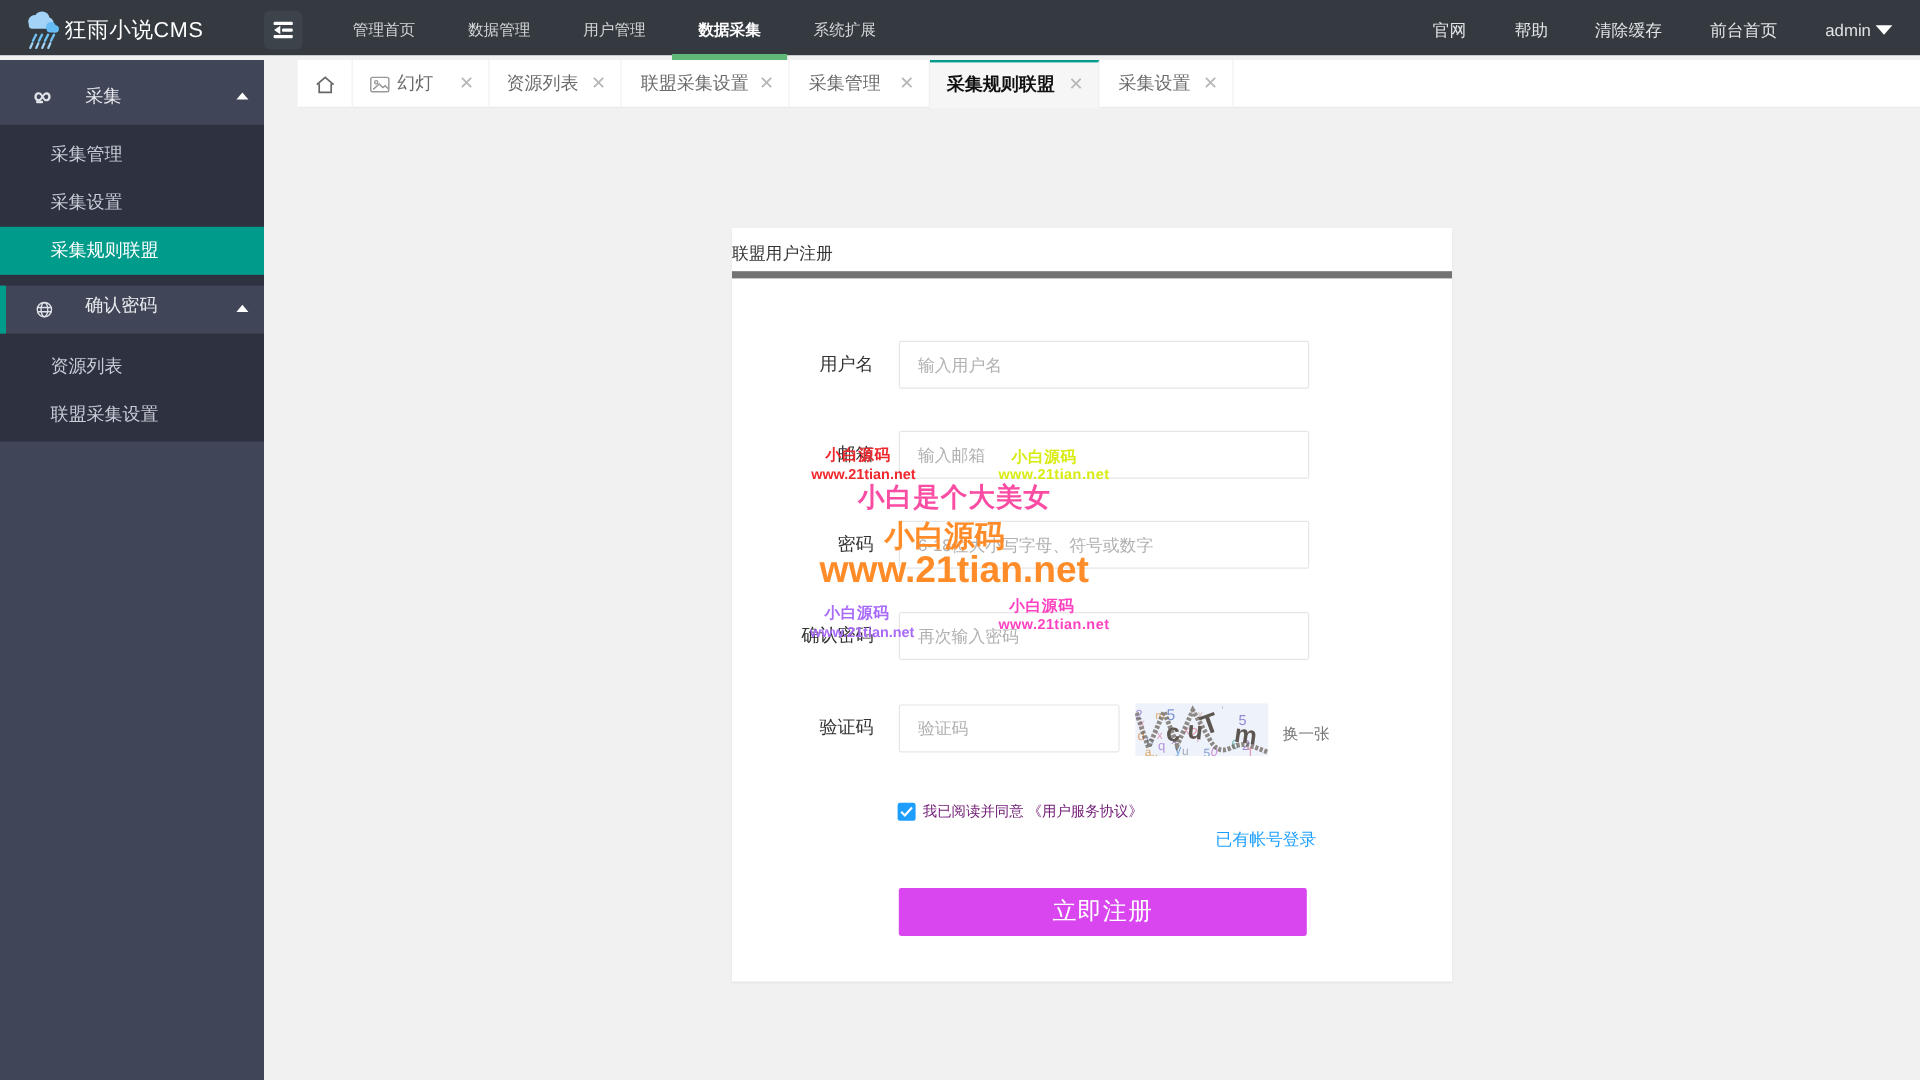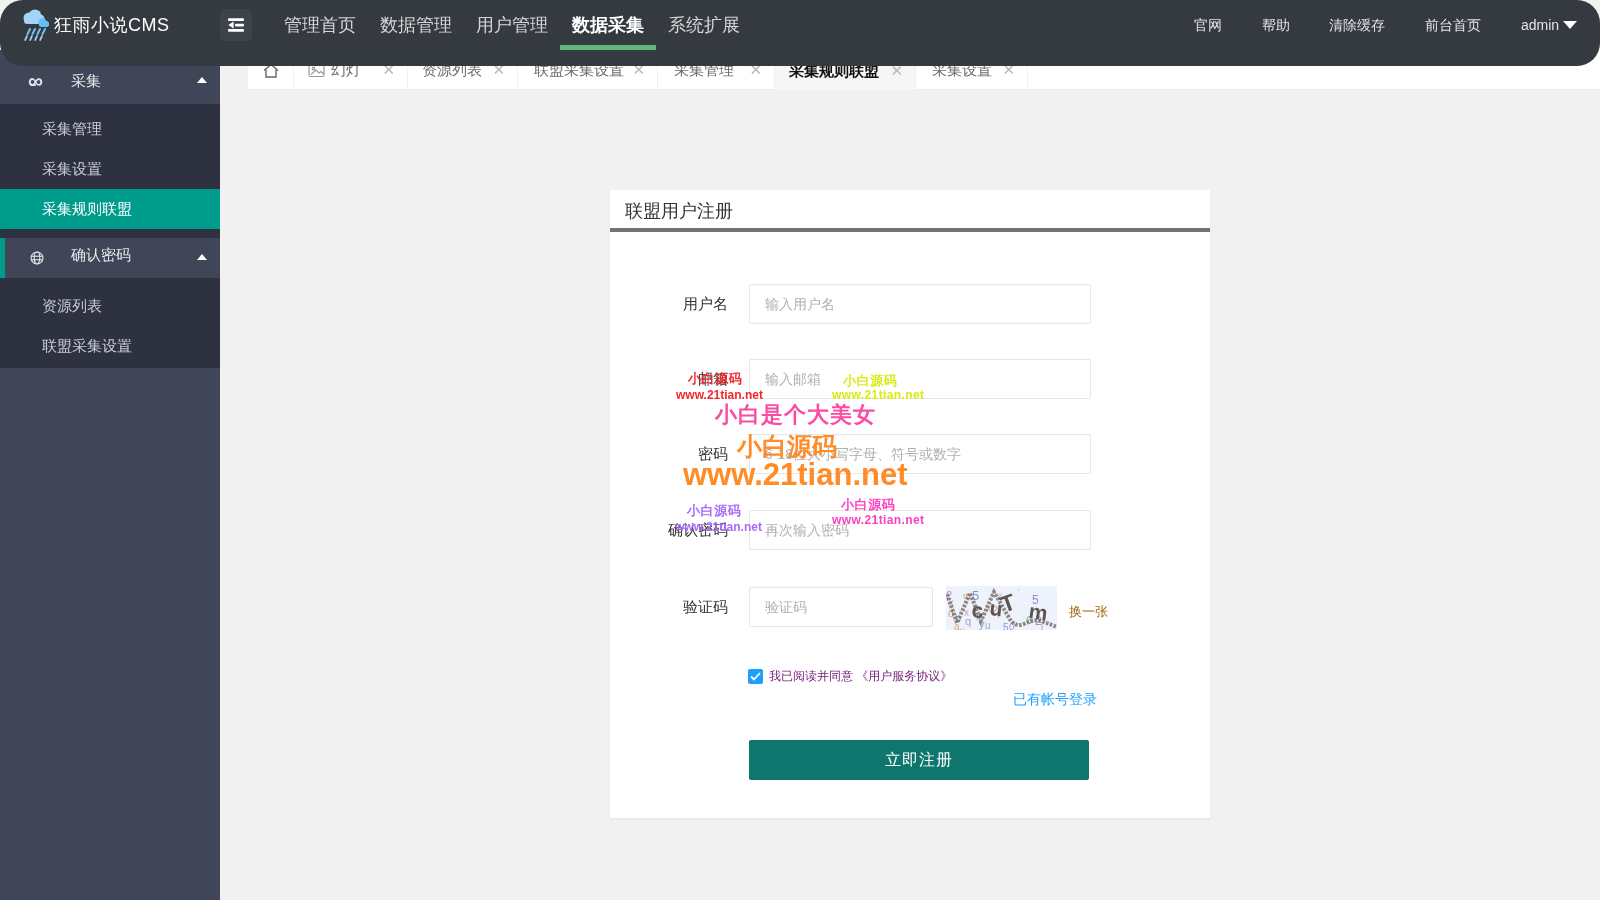--- a/index.html
+++ b/index.html
@@ -1,26 +1,26 @@
 <!DOCTYPE html>
 <html><head>
 <meta charset="utf-8">
 <style>
 * { margin:0; padding:0; box-sizing:border-box; }
 html,body { width:1600px; height:900px; overflow:hidden; font-family:"Liberation Sans", sans-serif; }
 body { position:relative; background:#f1f1f1; }
 
 
-.topbar { position:absolute; left:0; top:0; width:1600px; height:66px; background:#343a3f; z-index:30;border-radius:23px; }
+.topbar { position:absolute; left:0; top:0; width:1600px; height:46px; background:#343a3f; z-index:30; }
 .logo { position:absolute; left:28px; top:9px; }
 .logo-text { position:absolute; left:54px; top:0; height:50px; line-height:50px; color:#fff; font-size:18px; font-weight:normal; letter-spacing:0.5px; }
 .shrink { position:absolute; left:220px; top:9px; width:32px; height:32px; background:#3d434a; border-radius:5px; }
 .shrink svg { position:absolute; left:7px; top:8px; }
 .topnav { position:absolute; left:272px; top:0; height:50px; }
-.topnav a { float:left; width:96px; height:50px; line-height:50px; text-align:center; color:#d4d6d8; font-size:18px; text-decoration:none; position:relative; }
+.topnav a { float:left; width:96px; height:50px; line-height:50px; text-align:center; color:#d4d6d8; font-size:13px; text-decoration:none; position:relative; }
 .topnav a.on { color:#fff; font-weight:bold; }
 .topnav a.on:after { content:""; position:absolute; left:0; bottom:0; width:96px; height:5px; background:#5FB878; }
 .topright { position:absolute; right:0; top:0; height:50px; }
 .topright .ti { position:absolute; top:0; height:50px; line-height:50px; color:#e2e4e6; font-size:14px; white-space:nowrap; }
 
 
 .side { position:absolute; left:0; top:50px; width:220px; height:850px; background:#404557; z-index:20; }
 .nav-head { position:relative; height:54px; color:#e8eaee; font-size:15px; }
 .nav-head .ttl { position:absolute; left:54px; top:4px; line-height:54px;margin-left:17px; }
 .nav-head .arr { position:absolute; right:13px; top:50%; margin-top:0; width:0; height:0; border-left:5px solid transparent; border-right:5px solid transparent; border-bottom:6px solid #fff; }
@@ -39,31 +39,31 @@
 .tabbar { position:absolute; left:220px; top:50px; width:1380px; height:40px; background:#fff; border-bottom:1px solid #eaeaea; z-index:10;margin-left:28px; }
 .tabbar .tab { float:left; height:40px; line-height:40px; position:relative; font-size:15px; color:#6c6c6c; border-right:1px solid #f0f0f0; display:flex; align-items:center; }
 .tab-home { width:46px; justify-content:center; }
 .tab .x { margin-left:auto; font-size:15px; color:#b7b7b7; }
 .tab.on { background:#f6f6f6; color:#111; font-weight:bold; border-top:2px solid #009c8b; }
 .tab.on .x { font-weight:normal; }
 
 
 .content { position:absolute; left:220px; top:90px; width:1380px; height:810px; background:#f1f1f1; }
 .card { position:absolute; left:390px; top:100px; width:600px; height:628px; background:#fff; box-shadow:0 1px 2px rgba(0,0,0,0.06); }
-.card-h { height:42px; line-height:42px; padding-left:15px; font-size:18px; color:#333; border-bottom:4px solid #737373; }
+.card-h { height:42px; line-height:42px; padding-left:0; font-size:14px; color:#333; border-bottom:6px solid #737373; }
 .frow { position:absolute; }
 .frow .lab { position:absolute; right:100%; margin-right:21px; top:0; height:40px; line-height:40px; font-size:15px; color:#333; white-space:nowrap; }
 .inp { width:342px; height:40px; border:1px solid #e6e6e6; background:#fff; border-radius:2px; line-height:38px; padding-left:15px; font-size:14px; color:#b0b0b0; }
 .inp-s { width:184px; }
-.btn { position:absolute; left:139px; top:550px; width:340px; height:40px; background:#0f766e; border-radius:2px; color:#fff; font-size:16px; text-align:center; line-height:40px; letter-spacing:1px; }
+.btn { position:absolute; left:139px; top:550px; width:340px; height:40px; background:#d946ef; border-radius:2px; color:#fff; font-size:20px; text-align:center; line-height:40px; letter-spacing:1px; }
 .chk { position:absolute; left:138px; top:479px; width:15px; height:15px; background:#1E9FFF; border-radius:2px; }
 .chk svg { position:absolute; left:2px; top:3px; }
 .agree { position:absolute; left:159px; top:473px; font-size:12px; color:#701a75; line-height:27px; }
 .loginlink { position:absolute; right:113px; top:501px; font-size:14px; color:#1E9FFF; }
-.refresh { position:absolute; left:459px; top:413px; font-size:13px; color:#a16207; }
+.refresh { position:absolute; left:459px; top:413px; font-size:13px; color:#737373; }
 
 
 .wm { position:absolute; z-index:40; font-weight:bold; white-space:nowrap; }
 </style>
 </head>
 <body>
 
 <div class="topbar">
   <svg class="logo" style="left:22px; top:9px;" width="27" height="33" viewBox="0 0 27 33">
     <g fill="#a3d4f7">

